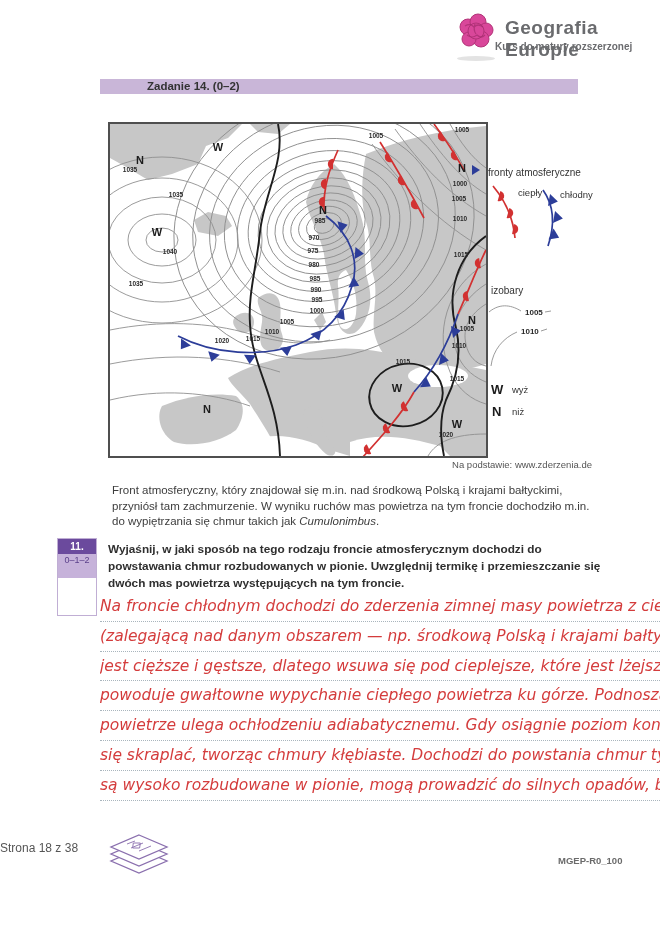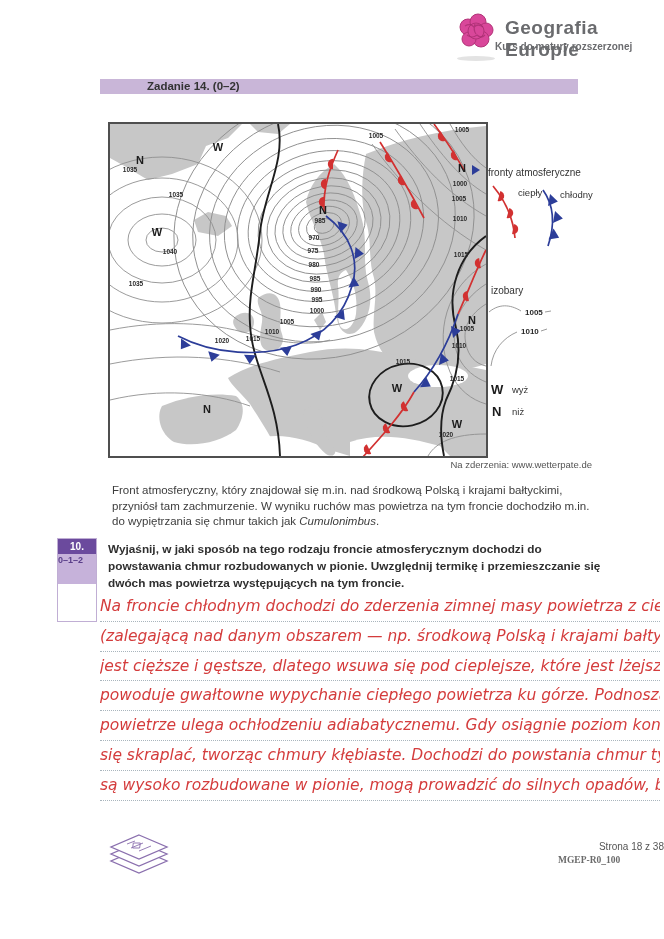--- a/index.html
+++ b/index.html
@@ -36,34 +36,34 @@
   .leg-num{font:bold 8px "Liberation Sans",sans-serif;fill:#2a2a2a;}
   .leg-big{font:bold 13px "Liberation Sans",sans-serif;fill:#1c1c1c;}
 
   .map-source{font-size:9.5px;color:#555;text-align:right;}
   .para{font-size:11.5px;line-height:15.5px;color:#3d3d3d;}
 
   
   .marker{width:40px;border:1px solid #c0aed4;box-sizing:border-box;background:#fff;}
   .marker-num{background:#6b4a9d;color:#fff;font-size:10px;font-weight:bold;
               text-align:center;height:15px;line-height:15px;}
-  .marker-pts{background:#c6b2da;color:#5a3f8a;font-size:9px;font-weight:bold;
-              text-align:left;height:30px;line-height:13px;}
+  .marker-pts{background:#c6b2da;color:#5a3f8a;font-size:9px;font-weight:normal;
+              text-align:center;height:24px;line-height:13px;}
   .marker-blank{height:37px;background:#fff;}
 
   .instruction{font-size:11.8px;font-weight:bold;line-height:16.8px;color:#2f2f2f;}
 
   
   .answers{width:560px;}
   .ans-line{height:28.8px;line-height:28.8px;border-bottom:1px dotted #a9b5bd;
             font-size:15.5px;font-style:italic;white-space:nowrap;overflow:hidden;
             font-family:"DejaVu Sans",cursive,sans-serif;}
 
   
-  .footer-page{font-size:10px;color:#555;text-align:right;width:100%;}
+  .footer-page{font-size:12px;color:#555;text-align:left;width:100%;}
   .footer-code{font-size:9.5px;font-weight:bold;color:#6b6b6b;}
 </style>
 </head>
 <body>
 
 <div class="page">
 
   <div class="abs" style="left:455px;top:10px;width:205px;height:52px;">
     <svg class="abs" style="left:0;top:2px;" width="42" height="42" viewBox="0 0 42 42">
       <g fill="#d9479a" stroke="#b23378" stroke-width="1">
@@ -265,28 +265,28 @@
     <line class="iso" x1="60" y1="146" x2="66" y2="145"></line>
     <text class="leg-num" x="36" y="168">1010</text>
     <line class="iso" x1="56" y1="165" x2="62" y2="163"></line>
     <path class="iso" d="M6,200 C8,184 18,172 32,166"></path>
     <text class="leg-big" x="6" y="228">W</text>
     <text class="leg-small" x="27" y="227">wyż</text>
     <text class="leg-big" x="7" y="250">N</text>
     <text class="leg-small" x="27" y="249">niż</text>
   </svg>
 
-  <div class="abs map-source" style="left:380px;top:459px;width:212px;">Na zderzenia: www.wetterpate.de</div>
+  <div class="abs map-source" style="left:380px;top:459px;width:212px;">Na podstawie: www.zderzenia.de</div>
 
   <div class="abs para" style="left:112px;top:483px;width:490px;">
     <span>Front atmosferyczny, który znajdował się m.in. nad środkową Polską i krajami bałtyckimi, przyniósł tam zachmurzenie. W wyniku ruchów mas powietrza na tym froncie dochodziło m.in. do wypiętrzania się chmur takich jak </span><i>Cumulonimbus</i><span>.</span>
   </div>
 
   <div class="abs marker" style="left:57px;top:538px;">
-    <div class="marker-num">10.</div>
+    <div class="marker-num">11.</div>
     <div class="marker-pts">0–1–2</div>
     <div class="marker-blank"></div>
   </div>
 
   <div class="abs instruction" style="left:108px;top:541px;width:496px;">Wyjaśnij, w jaki sposób na tego rodzaju froncie atmosferycznym dochodzi do powstawania chmur rozbudowanych w pionie. Uwzględnij termikę i przemieszczanie się dwóch mas powietrza występujących na tym froncie.</div>
 
   <div id="answer-lines" class="abs answers" style="left: 100px; top: 592px; color: rgb(212, 60, 60);">
       <div class="ans-line">Na froncie chłodnym dochodzi do zderzenia zimnej masy powietrza z ciepłą masą powietrza</div>
       <div class="ans-line">(zalegającą nad danym obszarem — np. środkową Polską i krajami bałtyckimi). Chłodne powietrze</div>
       <div class="ans-line">jest cięższe i gęstsze, dlatego wsuwa się pod cieplejsze, które jest lżejsze i bardziej wilgotne. To</div>
@@ -301,15 +301,15 @@
       <path d="M34,18 L62,30 L34,42 L6,30 Z"></path>
       <path d="M34,11 L62,23 L34,35 L6,23 Z"></path>
       <path d="M34,4 L62,16 L34,28 L6,16 Z"></path>
     </g>
     <g fill="none" stroke="#8a6fae" stroke-width="0.9">
       <path d="M22,13 L30,10 M26,17 L38,12 M34,20 L46,15"></path>
       <rect x="30" y="12" width="7" height="5" transform="skewX(-8)"></rect>
     </g>
   </svg>
   <div class="abs footer-page" style="left:0;top:841px;">Strona 18 z 38</div>
-  <div class="abs footer-code" style="left:558px;top:855px;font-family:Liberation Serif, serif;">MGEP-R0_100</div>
+  <div class="abs footer-code" style="left:558px;top:855px;">MGEP-R0_100</div>
 
 </div>
 
 </body></html>

